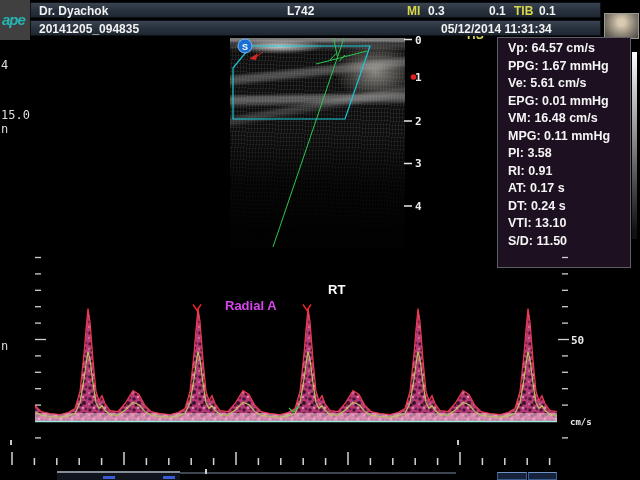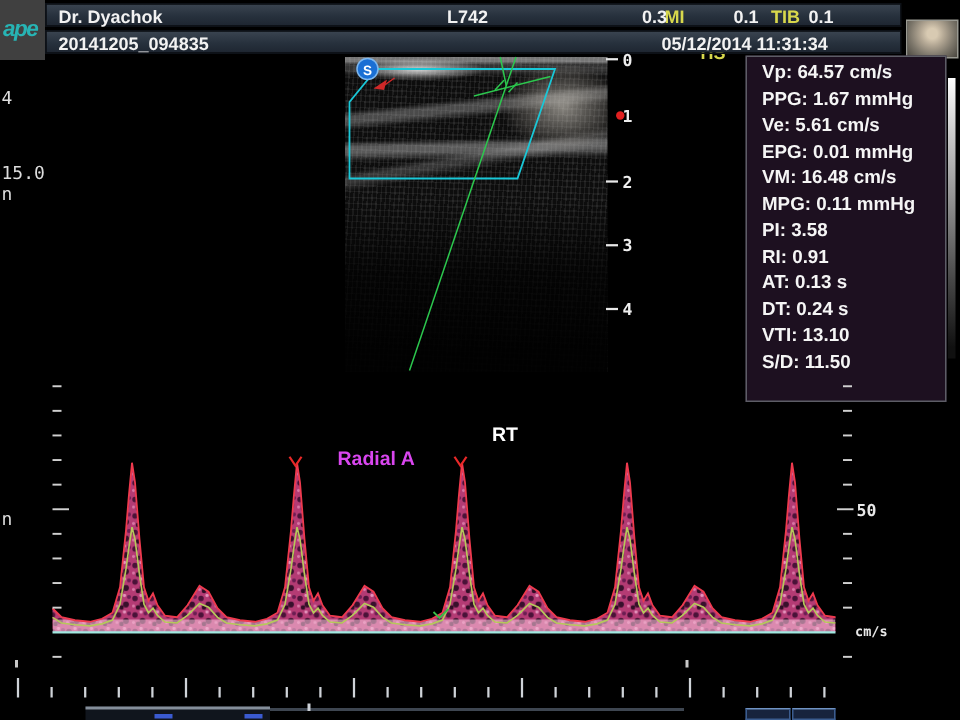--- a/index.html
+++ b/index.html
@@ -9,22 +9,22 @@
   .logo{position:absolute;left:0;top:0;width:30px;height:40px;background:#404040;
         color:var(--logo-teal,#27b4b4);font:italic bold 15px "Liberation Sans",sans-serif;
         line-height:40px;padding-left:2px;box-sizing:border-box;letter-spacing:-1px;}
   .bar{position:absolute;left:30px;width:571px;height:16px;
        background:linear-gradient(180deg,#3a4450,#27313d 55%,#1e2631);
        border:1px solid #0d1117;box-sizing:border-box;}
   .bar1{top:2px;}
   .bar2{top:20px;}
   .t{position:absolute;top:1px;font:bold 12px "Liberation Sans",sans-serif;color:#f2f2f2;white-space:pre;}
   .t.yellow{color:var(--hdr-yellow,#d8d84c);}
-  .physician{left:8px;}  .probe{left:239px;padding-left:28px;}
-  .mi-l{left:376px;margin-left:36px;} .mi-v{left:397px;}
+  .physician{left:8px;}  .probe{left:228px;padding-left:28px;}
+  .mi-l{left:376px;} .mi-v{left:397px;}
   .tis-l{left:434px;margin-top:24px;} .tis-v{left:458px;}
   .tib-l{left:483px;} .tib-v{left:508px;}
   .examid{left:8px;} .datetime{left:410px;}
   .thumb{position:absolute;left:604px;top:13px;width:33px;height:24px;border:1px solid #9a9a92;
          background:radial-gradient(circle at 50% 35%,#d8cab2 0 15%,#b3a794 35%,#7d776b 65%,#49463f 100%);}
   
   .bmode{position:absolute;left:230px;top:38px;width:175px;height:210px;background-color:#0d0d0d;
     background-image:
       radial-gradient(ellipse 52px 38px at 83% 16%, rgba(215,210,200,.6), rgba(130,125,118,.25) 60%, transparent 78%),
       radial-gradient(ellipse 60px 10px at 28% 4%, rgba(235,235,235,.85), transparent 75%),
@@ -111,21 +111,21 @@
   <div class="panel">
       <div id="meas-rows">
         <div class="mrow">Vp: 64.57 cm/s</div>
         <div class="mrow">PPG: 1.67 mmHg</div>
         <div class="mrow">Ve: 5.61 cm/s</div>
         <div class="mrow">EPG: 0.01 mmHg</div>
         <div class="mrow">VM: 16.48 cm/s</div>
         <div class="mrow">MPG: 0.11 mmHg</div>
         <div class="mrow">PI: 3.58</div>
         <div class="mrow">RI: 0.91</div>
-        <div class="mrow">AT: 0.13 s</div>
+        <div class="mrow">AT: 0.17 s</div>
         <div class="mrow">DT: 0.24 s</div>
         <div class="mrow">VTI: 13.10</div>
         <div class="mrow">S/D: 11.50</div>
       </div>
     </div>
   <div class="graybar"></div>
 
   <svg id="overlay" width="640" height="480" viewBox="0 0 640 480">
     <defs>
       <pattern id="spk" width="11" height="11" patternUnits="userSpaceOnUse">

